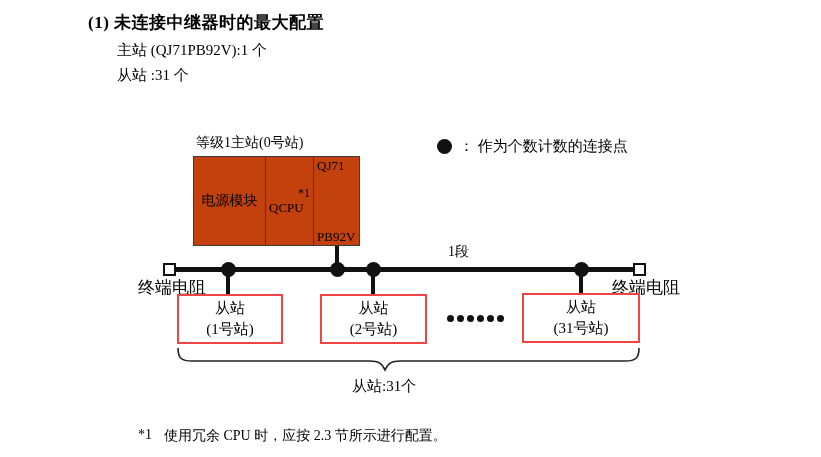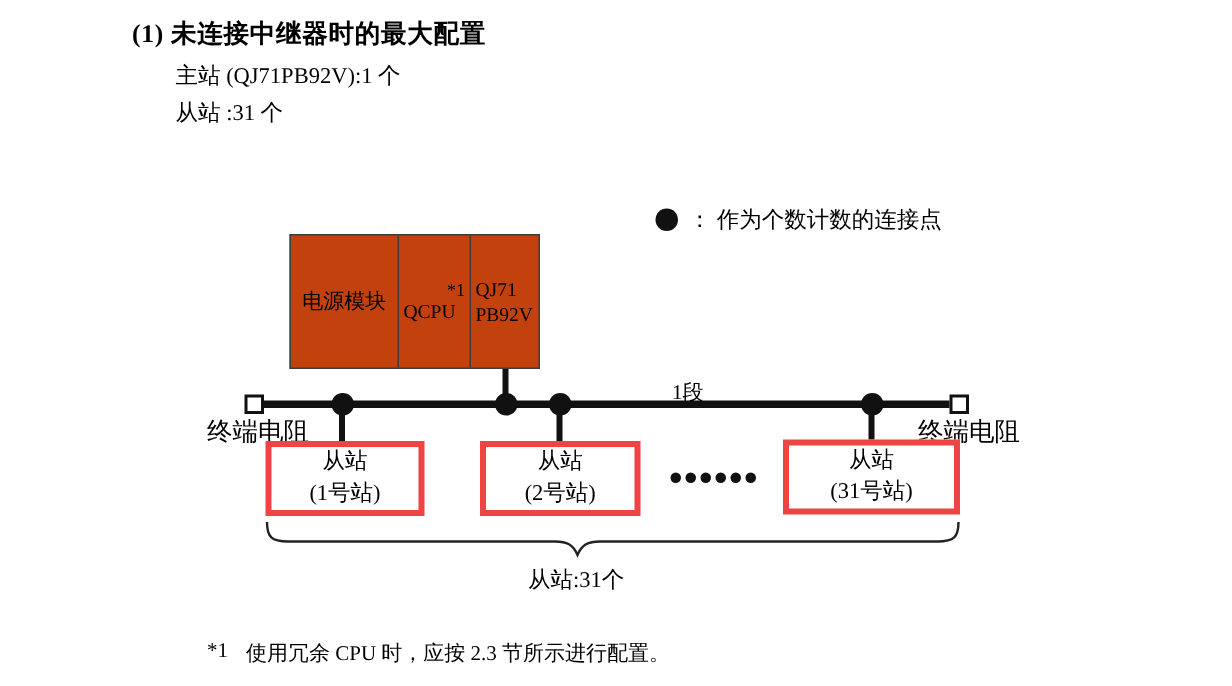--- a/index.html
+++ b/index.html
@@ -23,44 +23,44 @@
   .master-label { left:196px; top:134px; font-size:14px; }
   .master-box { left:193px; top:156px; width:167px; height:90px; border:1px solid #3d3d3d;
                 box-sizing:border-box; display:flex; background:#c2410c; }
   .cell { box-sizing:border-box; }
   .cell-power { width:72px; border-right:1px solid #3d3d3d; display:flex; align-items:center;
                 justify-content:center; font-size:14px; }
   .cell-cpu { width:48px; border-right:1px solid #3d3d3d; display:flex; flex-direction:column;
               justify-content:center; padding:0 3px; }
   .cpu-note { align-self:flex-end; font-size:12px; line-height:12px; margin-bottom:2px; }
   .cpu-name { align-self:flex-start; font-size:13px; line-height:14px; }
-  .cell-pb { flex:1; display:flex; flex-direction:column; justify-content:center;
+  .cell-pb { flex:1; display:flex; flex-direction:column; justify-content:space-between;
              padding-left:3px; font-size:13px; line-height:17px; }
 
   
   .bus { left:175px; top:267px; width:460px; height:5px; background:#111; }
   .term-sq { width:9px; height:9px; border:2px solid #111; background:#fff; top:263px; }
   .term-sq-left { left:163px; }
   .term-sq-right { left:633px; }
   .term-label { top:276px; font-size:17px; }
   .term-label-left { left:138px; }
   .term-label-right { left:612px; }
-  .segment-label { left:448px; top:243px; font-size:14px;margin-top:10px; }
+  .segment-label { left:448px; top:243px; font-size:14px; }
 
   
   .drop { width:4px; background:#111; }
   .drop-master { left:335px; top:246px; height:22px; }
   .drop-s1 { left:226px; top:271px; height:24px; }
   .drop-s2 { left:371px; top:271px; height:24px; }
   .drop-s31 { left:579px; top:271px; height:23px; }
   .dot { width:15px; height:15px; border-radius:50%; background:#111; top:262px; }
   .dot-a { left:221px; } .dot-b { left:330px; } .dot-c { left:366px; } .dot-d { left:574px; }
 
   
-  .slave-box { border:4px solid #ef4444; box-sizing:border-box; display:flex; flex-direction:column;
+  .slave-box { border:2px solid #ef4444; box-sizing:border-box; display:flex; flex-direction:column;
                align-items:center; justify-content:center; font-size:15px; line-height:21px;
                top:294px; height:50px; text-align:center; background:#fff; }
   .slave1 { left:177px; width:106px; }
   .slave2 { left:320px; width:107px; }
   .slave31 { left:522px; width:118px; top:293px; }
 
   .ellipsis { left:447px; top:315px; display:flex; gap:3px; }
   .ellipsis span { width:7px; height:7px; border-radius:50%; background:#111; }
 
   .brace-svg { left:0; top:0; width:821px; height:457px; pointer-events:none; }
@@ -75,20 +75,21 @@
 
 <div class="canvas">
 
   <div class="abs heading">(1) 未连接中继器时的最大配置</div>
   <div class="abs bodyline line-master">主站 (QJ71PB92V):1 个</div>
   <div class="abs bodyline line-slave">从站 :31 个</div>
 
   <span class="abs legend-dot"></span>
   <div class="abs legend-text">： 作为个数计数的连接点</div>
 
+  <div class="abs master-label">等级1主站(0号站)</div>
   <div class="abs master-box">
     <div class="cell cell-power">电源模块</div>
     <div class="cell cell-cpu">
       <span class="cpu-note">*1</span>
       <span class="cpu-name">QCPU</span>
     </div>
     <div class="cell cell-pb">
       <span>QJ71</span>
       <span>PB92V</span>
     </div>

